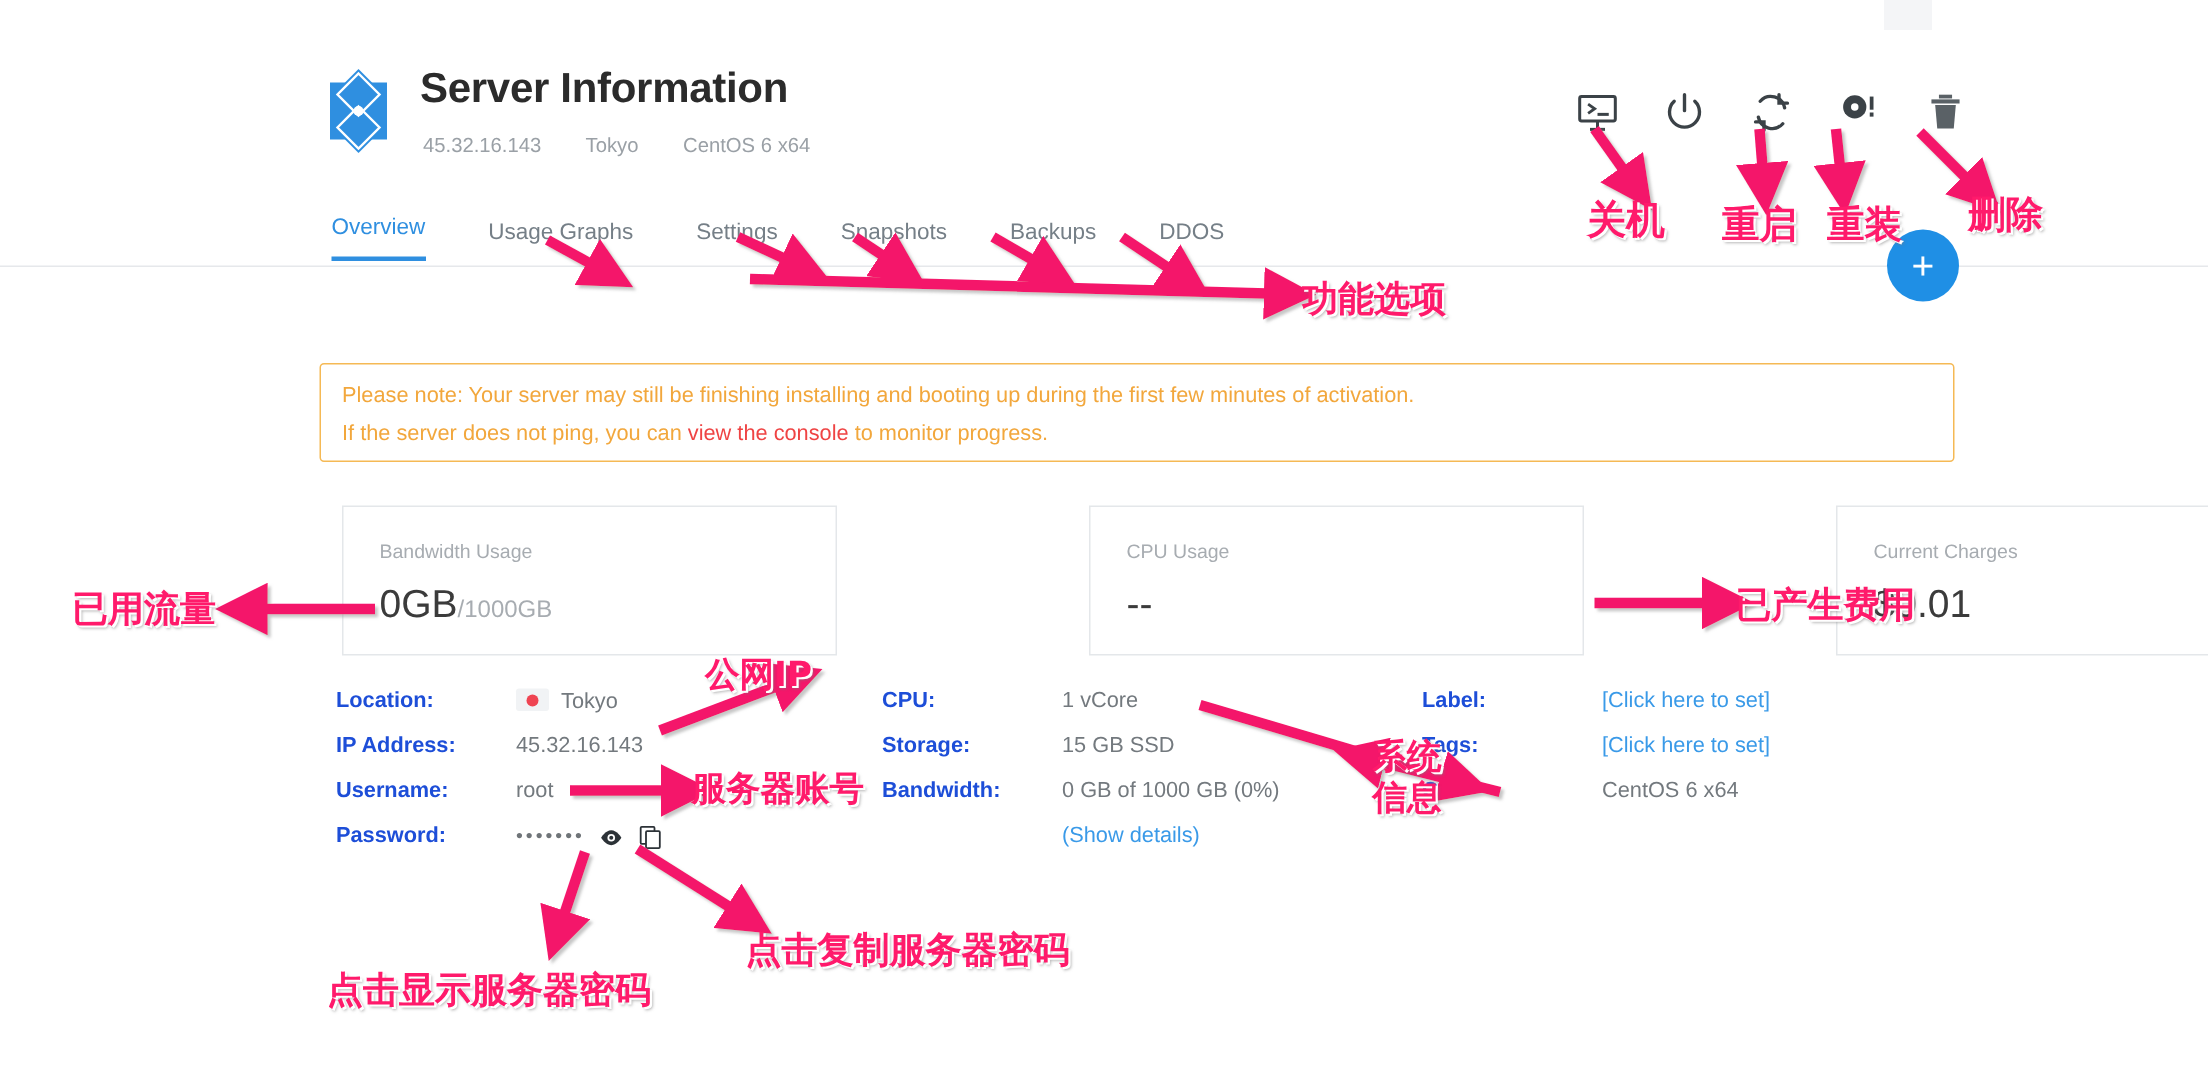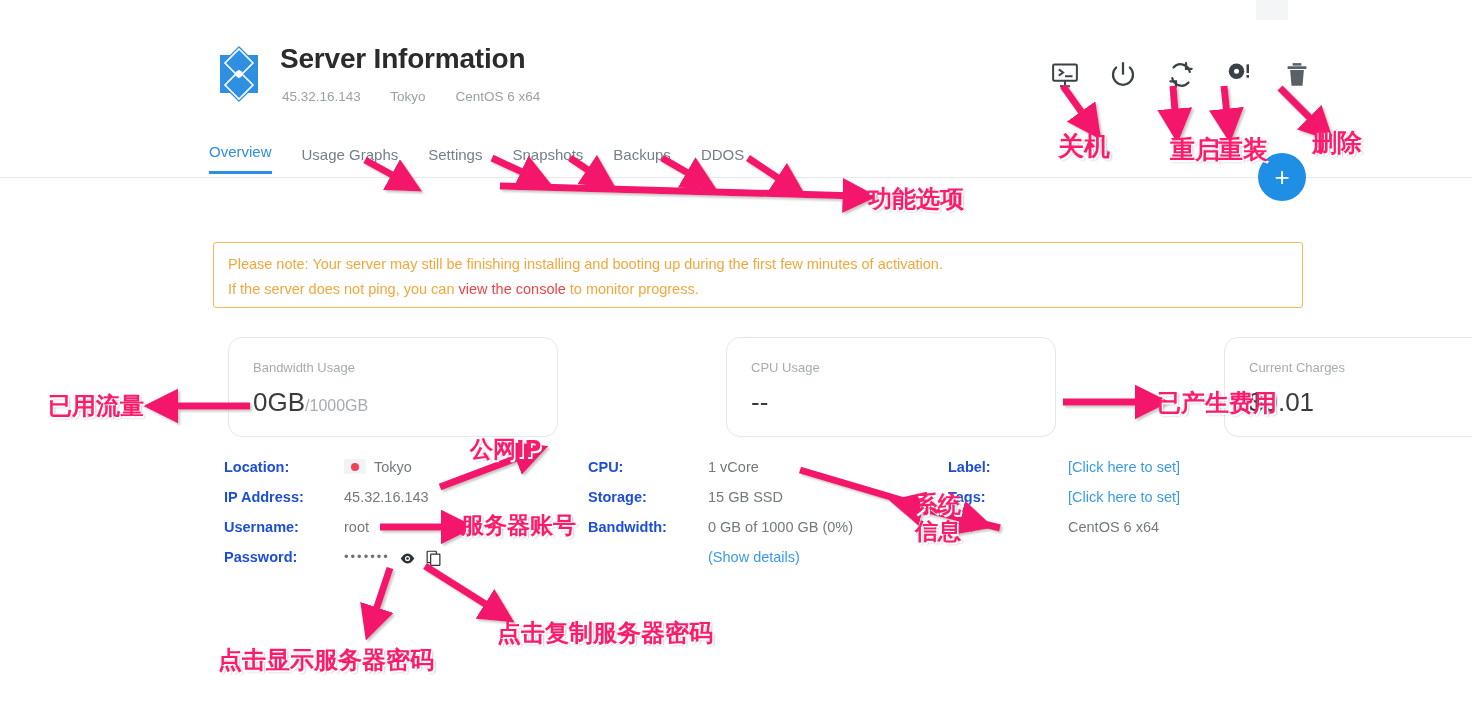--- a/index.html
+++ b/index.html
@@ -35,21 +35,21 @@
   }
   .sub-meta span { margin-right: 26px; }
 
   
   .tabs {
     position: absolute; left: 209px; top: 143px;
     display: flex; gap: 30px; align-items: flex-end;
   }
   .tab {
     font-size: 15px; color: #757f87; padding-bottom: 11px;
-    cursor: pointer; white-space: nowrap;
+    cursor: pointer; white-space: nowrap; margin-left: 12px;
   }
   .tab.active { color: #2f8fe0; border-bottom: 3px solid #2f8fe0; }
   .tabs-rule {
     position: absolute; left: 0; top: 177px; width: 1472px;
     height: 1px; background: #e6e8eb;
   }
 
   
   .actions {
     position: absolute; left: 1050px; top: 60px;
@@ -73,21 +73,21 @@
     width: 1090px; height: 66px;
     border: 1px solid #f5b955; border-radius: 3px;
     padding: 9px 14px; color: #f2a73c; font-size: 14.5px; line-height: 25px;
   }
   .notice a { color: #ef4444; }
 
   
   .cards { position: absolute; left: 228px; top: 337px; display: flex; gap: 168px; }
   .card {
     width: 330px; height: 100px;
-    border: 1px solid #e4e7ea; border-radius: 14px;
+    border: 1px solid #e4e7ea; border-radius: 0;
     padding: 22px 24px 0 24px;
   }
   .card-label { font-size: 13px; color: #a7acb1; margin-bottom: 12px; }
   .card-value { font-size: 26px; color: #3b3b3b; }
   .card-value .sm { font-size: 16px; color: #a7acb1; }
 
   
   .details { position: absolute; top: 459px; left: 0; width: 1472px; }
   .col { position: absolute; font-size: 14.5px; }
   .col.c1 { left: 224px; }
@@ -322,21 +322,21 @@
       <line x1="800" y1="470" x2="975" y2="522"></line>
       <line x1="1000" y1="528" x2="908" y2="505"></line>
 
       <line x1="390" y1="568" x2="372" y2="622"></line>
 
       <line x1="425" y1="566" x2="498" y2="612"></line>
     </g>
   </svg>
 
   <div class="ann" style="left:1058px; top:129px; font-size:26px;">关机</div>
-  <div class="ann" style="left:1148px; top:133px; font-size:25px;margin-left:22px;">重启</div>
+  <div class="ann" style="left:1148px; top:133px; font-size:25px;">重启</div>
   <div class="ann" style="left:1218px; top:133px; font-size:25px;">重装</div>
   <div class="ann" style="left:1312px; top:126px; font-size:25px;">删除</div>
   <div class="ann" style="left:868px; top:183px; font-size:24px;">功能选项</div>
   <div class="ann" style="left:48px; top:390px; font-size:24px;">已用流量</div>
   <div class="ann" style="left:1157px; top:387px; font-size:24px;">已产生费用</div>
   <div class="ann" style="left:470px; top:434px; font-size:23px;">公网IP</div>
   <div class="ann" style="left:461px; top:510px; font-size:23px;">服务器账号</div>
   <div class="ann" style="left:915px; top:489px; font-size:23px;">系统</div>
   <div class="ann" style="left:915px; top:516px; font-size:23px;">信息</div>
   <div class="ann" style="left:218px; top:644px; font-size:24px;">点击显示服务器密码</div>

